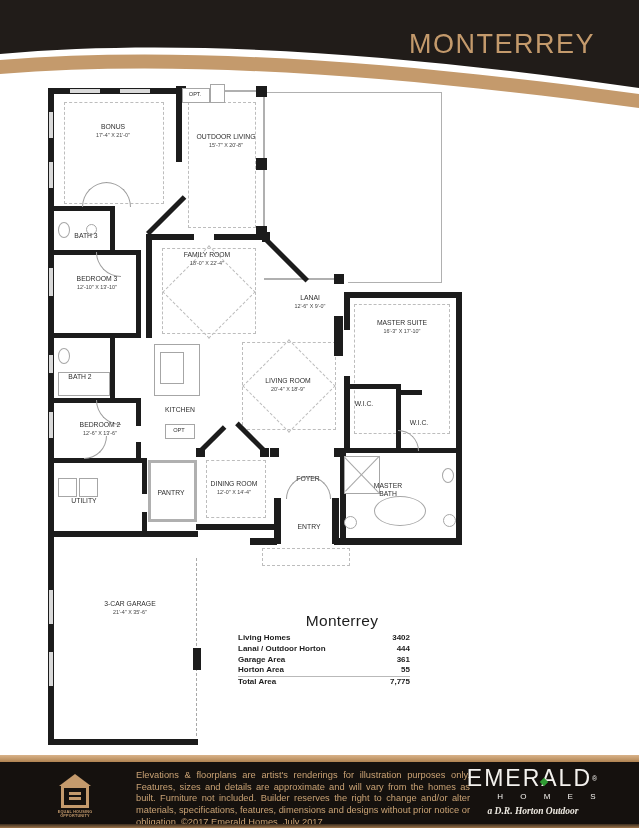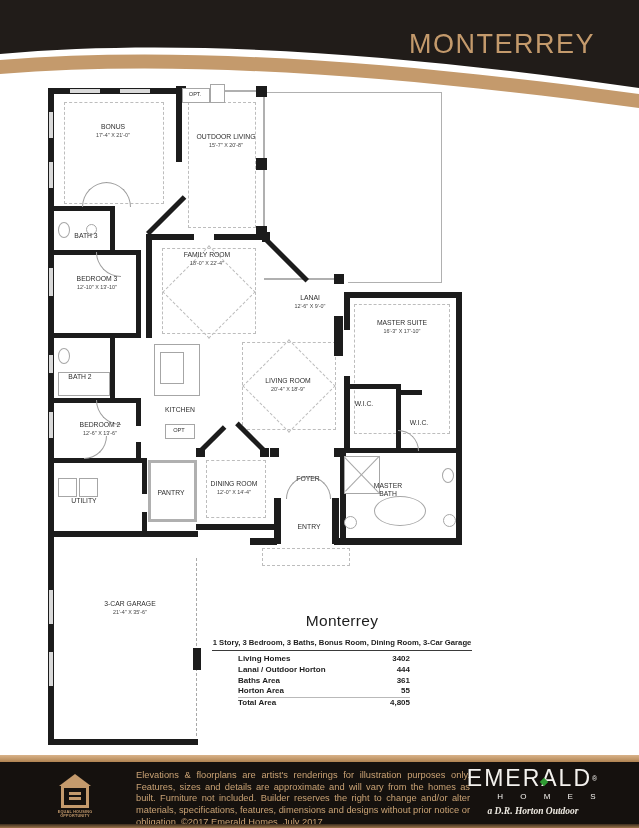--- a/index.html
+++ b/index.html
@@ -219,41 +219,40 @@
   <div class="header">
     <svg width="639" height="112" viewBox="0 0 639 112">
       <path d="M0,0 H639 V88 C430,58 200,36 0,54 Z" fill="#211c19"></path>
       <path d="M0,60 C200,44 430,66 639,94 L639,108 C430,80 200,58 0,74 Z" fill="#C49A6C"></path>
     </svg>
     <div class="title">MONTERREY</div>
   </div>
 
   <div class="specs">
     <div class="t">Monterrey</div>
-    <div class="sub">1 Story, 3 Bedroom, 3 Baths, Bonus Room, Dining Room, 3-Car Garage</div>
     <div class="rows">
       <div class="row">
           <span>Living Homes</span>
           <span>3402</span>
         </div>
       <div class="row">
           <span>Lanai / Outdoor Horton</span>
           <span>444</span>
         </div>
       <div class="row">
-          <span>Baths Area</span>
+          <span>Garage Area</span>
           <span>361</span>
         </div>
       <div class="row uline">
           <span>Horton Area</span>
           <span>55</span>
         </div>
       <div class="row">
           <span>Total Area</span>
-          <span>4,805</span>
+          <span>7,775</span>
         </div>
     </div>
   </div>
 
   <div class="footer">
     <div class="topbar"></div>
     <div class="eho">
       <div class="roof"></div>
       <div class="bx">
           <div class="eq"></div>

